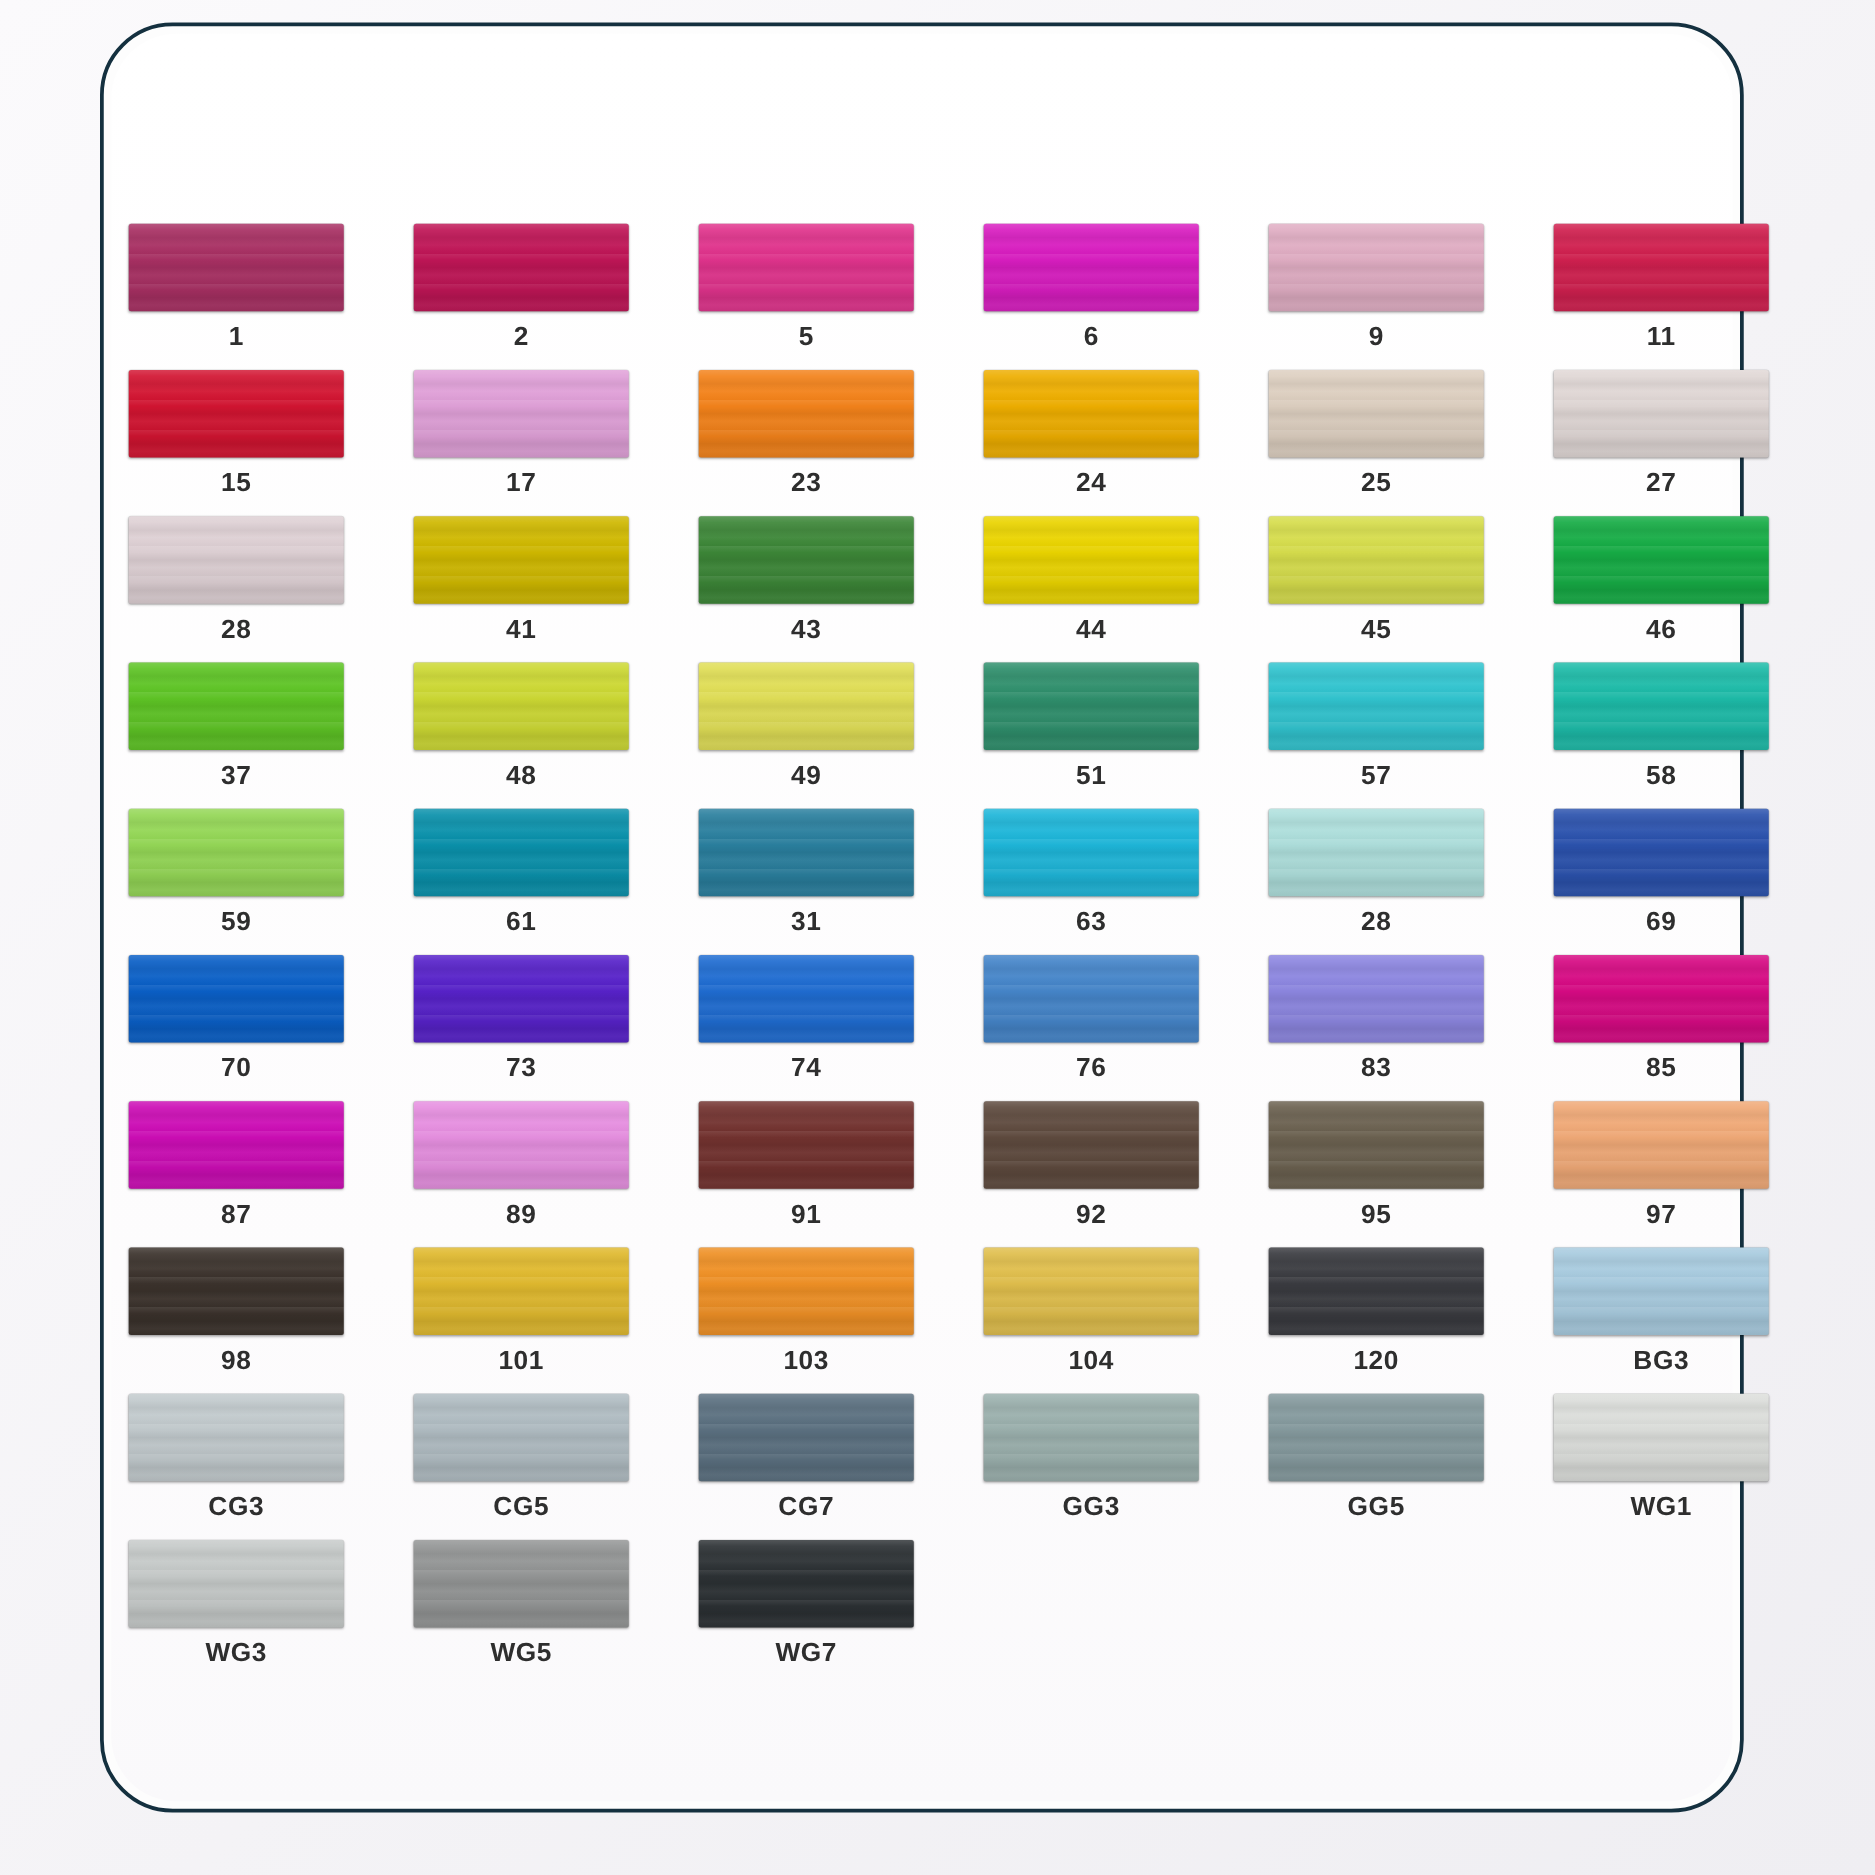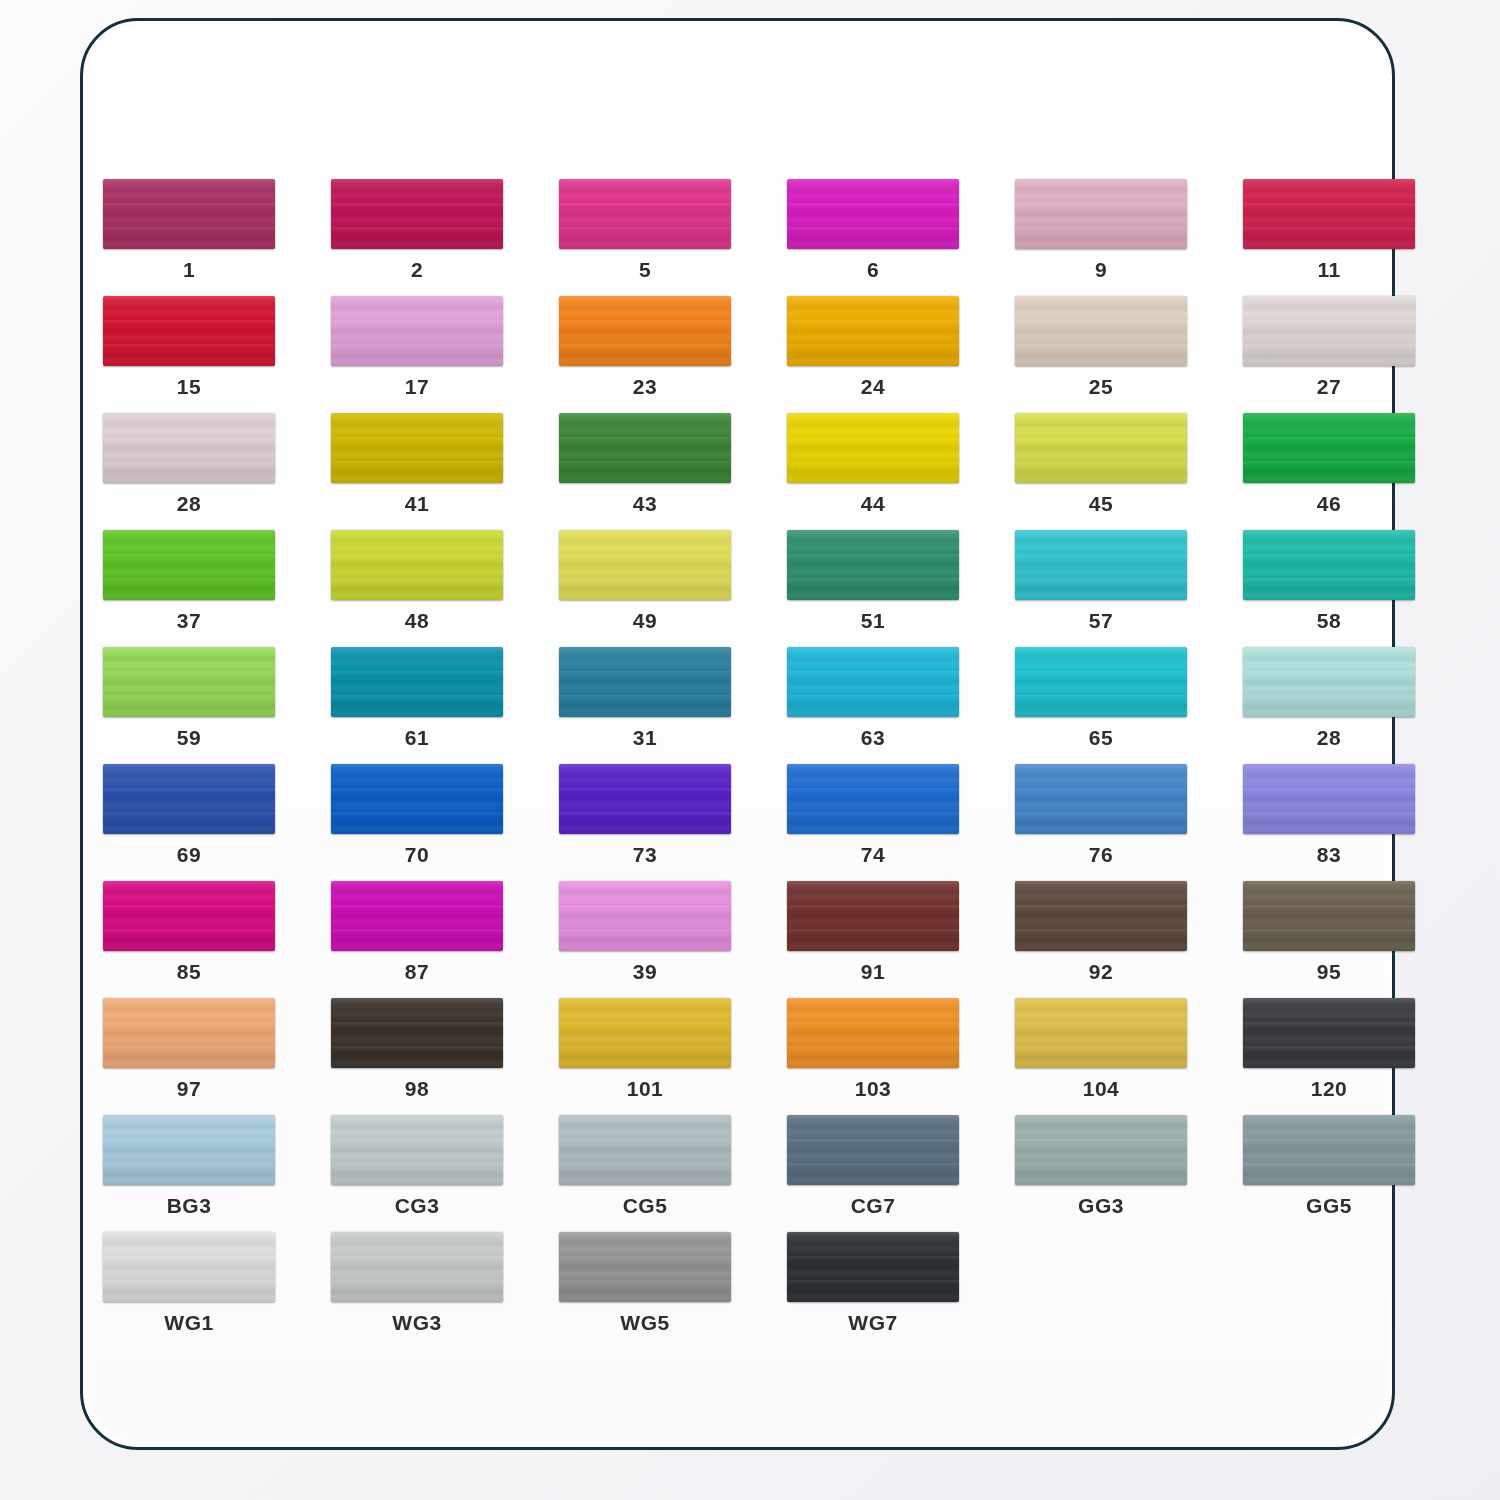--- a/index.html
+++ b/index.html
@@ -234,24 +234,20 @@
         </div>
         <div class="cell">
           <div class="swatch" style="background-color: rgb(42, 127, 158);"></div>
           <div class="label">31</div>
         </div>
         <div class="cell">
           <div class="swatch" style="background-color: rgb(30, 182, 217);"></div>
           <div class="label">63</div>
         </div>
         <div class="cell">
-          <div class="swatch" style="background-color: rgb(28, 193, 206);"></div>
-          <div class="label">65</div>
-        </div>
-        <div class="cell">
           <div class="swatch" style="background-color: rgb(174, 223, 220);"></div>
           <div class="label">28</div>
         </div>
         <div class="cell">
           <div class="swatch" style="background-color: rgb(43, 82, 173);"></div>
           <div class="label">69</div>
         </div>
         <div class="cell">
           <div class="swatch" style="background-color: rgb(10, 95, 198);"></div>
           <div class="label">70</div>
@@ -275,21 +271,21 @@
         <div class="cell">
           <div class="swatch" style="background-color: rgb(214, 10, 131);"></div>
           <div class="label">85</div>
         </div>
         <div class="cell">
           <div class="swatch" style="background-color: rgb(204, 13, 181);"></div>
           <div class="label">87</div>
         </div>
         <div class="cell">
           <div class="swatch" style="background-color: rgb(230, 143, 224);"></div>
-          <div class="label">39</div>
+          <div class="label">89</div>
         </div>
         <div class="cell">
           <div class="swatch" style="background-color: rgb(114, 50, 47);"></div>
           <div class="label">91</div>
         </div>
         <div class="cell">
           <div class="swatch" style="background-color: rgb(94, 74, 62);"></div>
           <div class="label">92</div>
         </div>
         <div class="cell">

